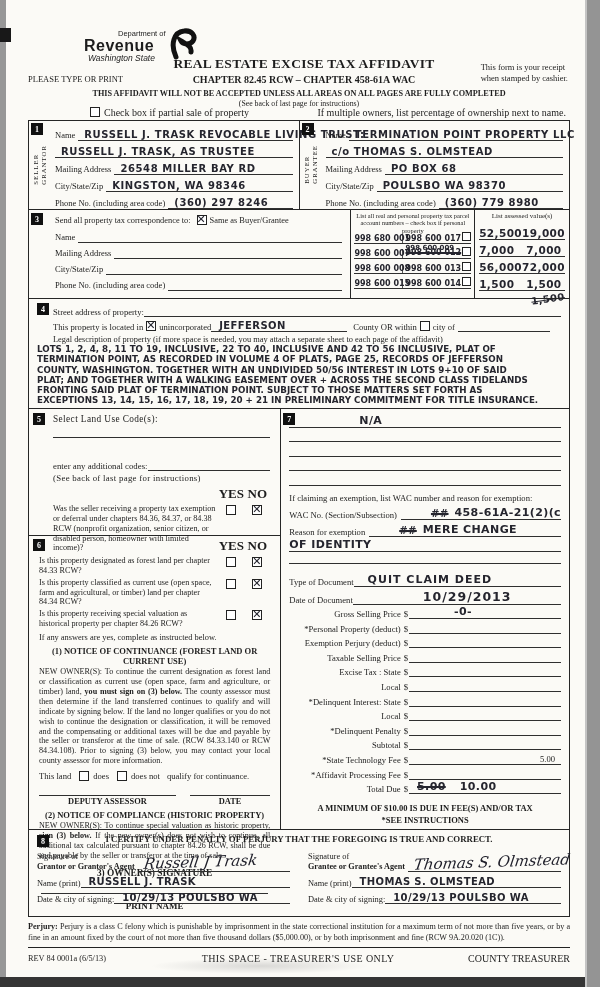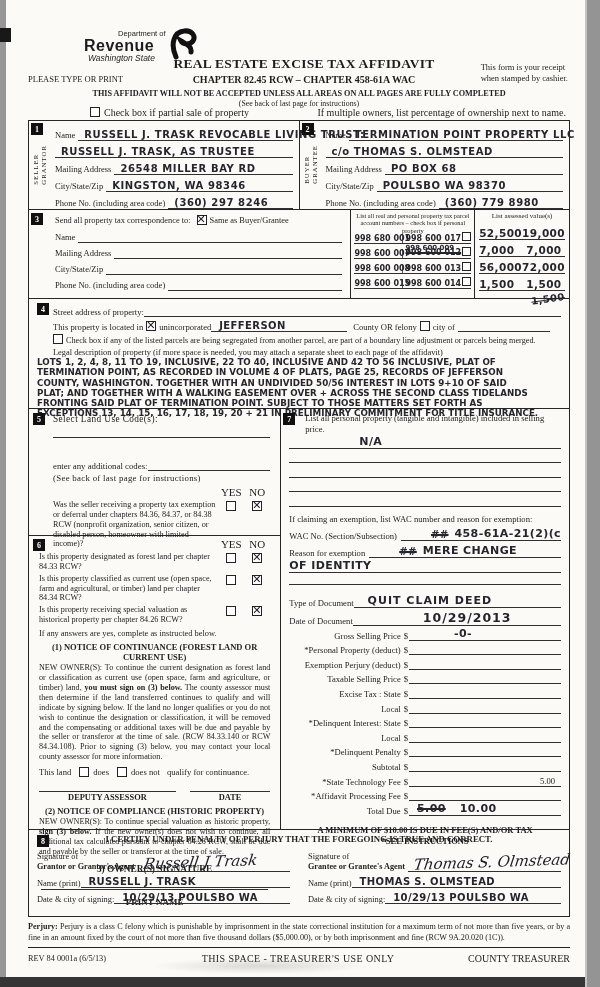--- a/index.html
+++ b/index.html
@@ -91,21 +91,21 @@
   
   .rowD { display:flex; height:420px; }
   .colL { width:272px; border-right:1px solid #262626; display:flex; flex-direction:column; }
   .colR { flex:1; padding:4px 8px 0 8px; position:relative; font-size:8.6px; }
 
   .sec5 { position:relative; border-bottom:1px solid #262626; padding:4px 10px 4px 24px; height:118px; }
   .sec5-title { font-size:9.3px; letter-spacing:.4px; margin-top:1px; }
   .blankline { border-bottom:1px solid #2f2f2f; height:13px; }
   .codes { display:flex; align-items:flex-end; font-size:8.8px; height:15px; margin-top:18px; }
   .seeback2 { font-size:8.8px; margin-top:2px; letter-spacing:.3px; }
-  .ynhdr { display:flex; justify-content:flex-end; font-size:11px; font-weight:normal; margin-top:3px; }
+  .ynhdr { display:flex; justify-content:flex-end; font-size:13px; font-weight:bold; margin-top:3px; }
   .ynhdr span { width:26px; text-align:center; }
   .qrow { display:flex; font-size:8.2px; line-height:1.2; margin-top:2px; }
   .qrow .qtext { flex:1; padding-right:2px; }
   .qrow .qcb { width:26px; display:flex; justify-content:center; padding-top:1px; }
   .sec6 { position:relative; padding:2px 10px 0 10px; flex:1; }
   .sec6 .ynhdr { margin-top:0; }
   .ifyes { font-size:8.4px; margin-top:4px; }
   .ntitle { text-align:center; font-weight:bold; font-size:8.5px; margin-top:4px; }
   .npara { font-size:8.15px; line-height:1.22; text-align:justify; margin-top:1px; }
   .landrow { display:flex; align-items:center; font-size:8.6px; margin-top:5px; }
@@ -351,28 +351,24 @@
         <div class="badge" style="left:8px;top:4px;">4</div>
         <div class="c-line" style="padding-left:16px;">
           <span class="lbl">Street address of property:</span>
           <span class="fl"></span>
         </div>
         <div class="c-line c-ind">
           <span class="lbl">This property is located in</span>
           <span class="cb checked"></span>
           <span class="lbl">unincorporated</span>
           <span class="hw hw-county">JEFFERSON</span>
-          <span class="lbl" style="margin-left:6px;">County OR felony</span>
+          <span class="lbl" style="margin-left:6px;">County OR within</span>
           <span class="cb"></span>
           <span class="lbl">city of</span>
           <span class="cityline"></span>
-        </div>
-        <div class="c-line c-ind seg">
-          <span class="cb" style="margin-left:0;"></span>
-          <span>Check box if any of the listed parcels are being segregated from another parcel, are part of a boundary line adjustment or parcels being merged.</span>
         </div>
         <div class="legal-lbl c-ind">Legal description of property (if more space is needed, you may attach a separate sheet to each page of the affidavit)</div>
         <div class="legal">
           <span class="hw">LOTS 1, 2, 4, 8, 11 TO 19, INCLUSIVE, 22 TO 40, INCLUSIVE AND 42 TO 56 INCLUSIVE, PLAT OF</span>
           <span class="hw">TERMINATION POINT, AS RECORDED IN VOLUME 4 OF PLATS, PAGE 25, RECORDS OF JEFFERSON</span>
           <span class="hw">COUNTY, WASHINGTON. TOGETHER WITH AN UNDIVIDED 50/56 INTEREST IN LOTS 9+10 OF SAID</span>
           <span class="hw">PLAT; AND TOGETHER WITH A WALKING EASEMENT OVER + ACROSS THE SECOND CLASS TIDELANDS</span>
           <span class="hw">FRONTING SAID PLAT OF TERMINATION POINT. SUBJECT TO THOSE MATTERS SET FORTH AS</span>
           <span class="hw">EXCEPTIONS 13, 14, 15, 16, 17, 18, 19, 20 + 21 IN PRELIMINARY COMMITMENT FOR TITLE INSURANCE.</span>
         </div>
@@ -454,21 +450,20 @@
             <div class="ntitle">(2) NOTICE OF COMPLIANCE (HISTORIC PROPERTY)</div>
             <div class="npara"><span>NEW OWNER(S): To continue special valuation as historic property, </span><b>sign (3) below.</b><span> If the new owner(s) does not wish to continue, all additional tax calculated pursuant to chapter 84.26 RCW, shall be due and payable by the seller or transferor at the time of sale.</span></div>
             <div class="ownsig">3) OWNER(S) SIGNATURE</div>
             <div class="sigline"></div>
             <div class="printname">PRINT NAME</div>
           </div>
         </div>
 
         <div class="colR">
           <div class="badge" style="left:2px;top:4px;">7</div>
-          <div class="sec7intro">List all  personal property (tangible and intangible) included in selling price.</div>
           <div class="s7line">
               <span class="hw">N/A</span>
             </div>
           <div class="s7line"></div>
           <div class="s7line"></div>
           <div class="s7line"></div>
           <div class="s7line"></div>
 
           <div class="exint">If claiming an exemption, list WAC number and reason for exemption:</div>
           <div class="wrow">

